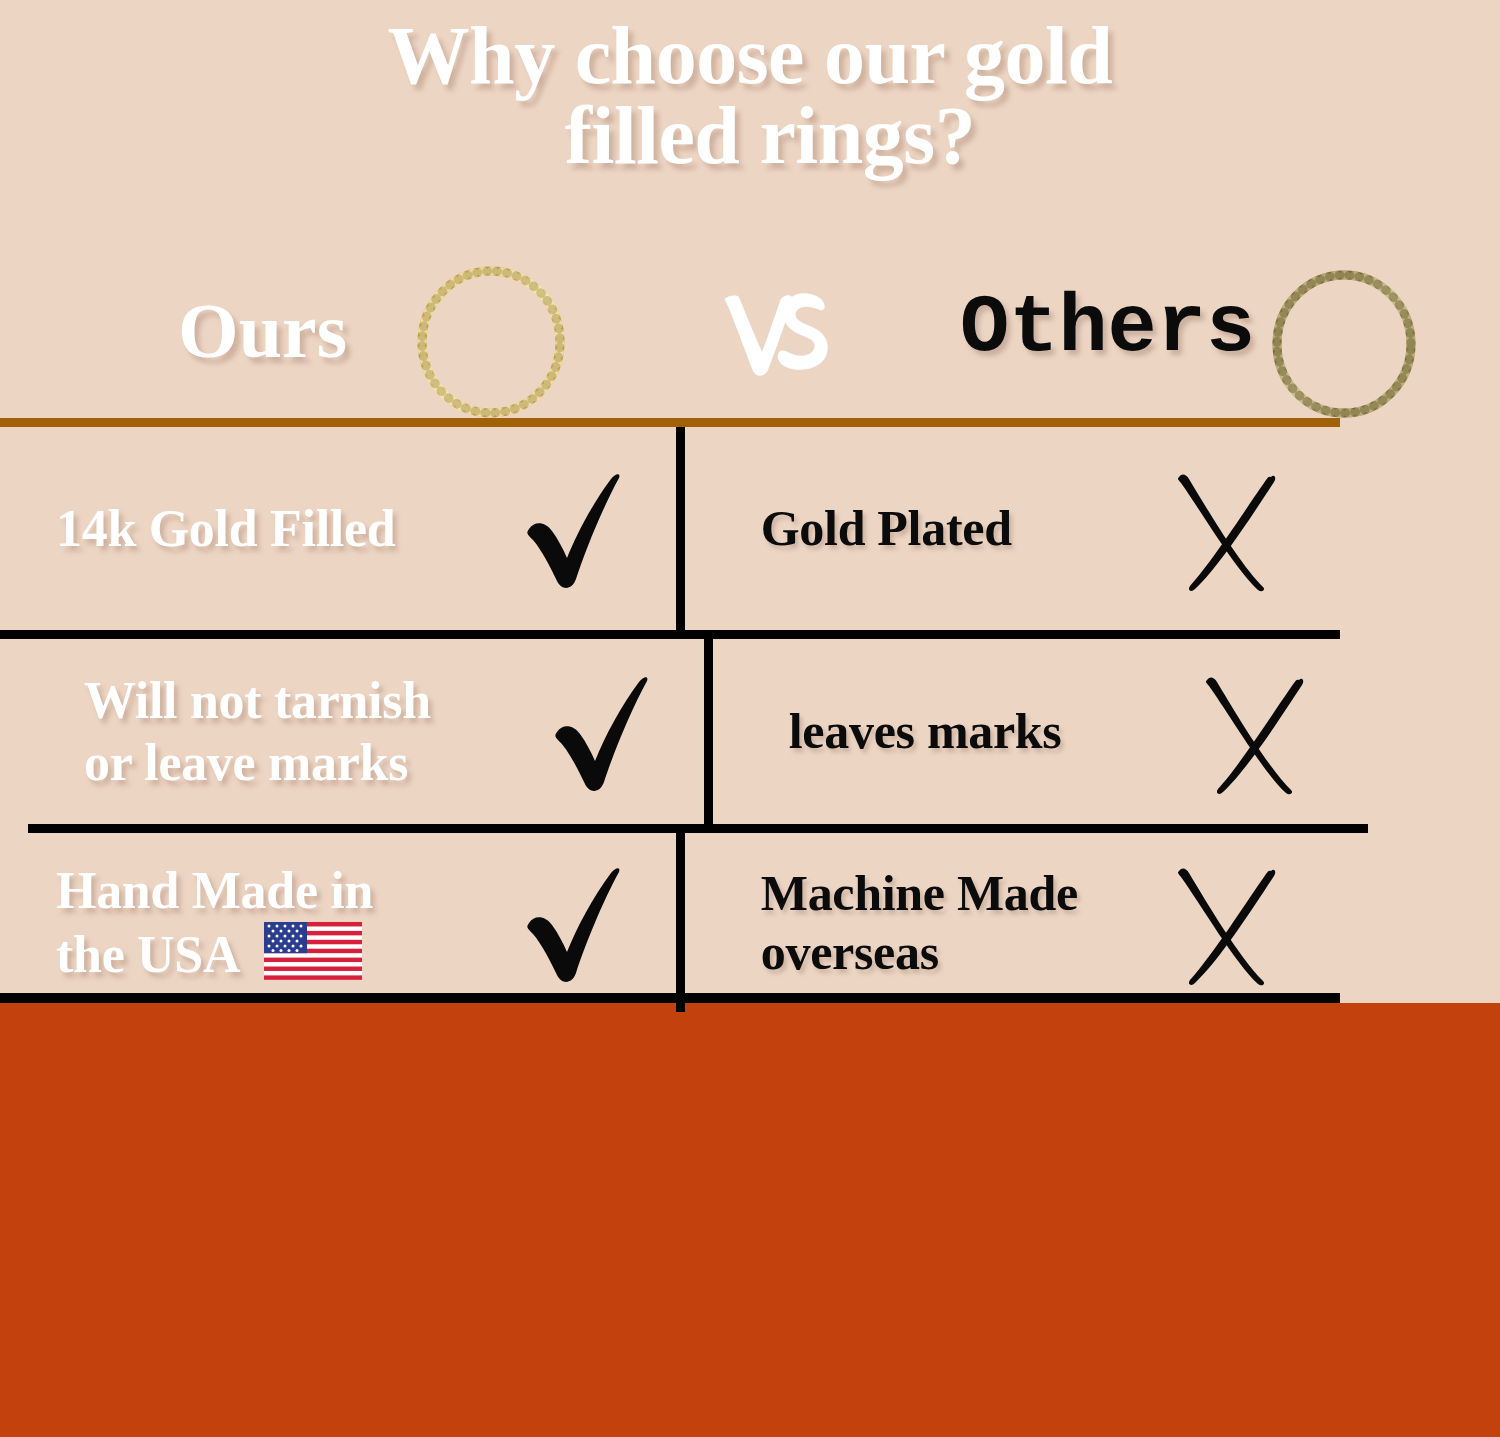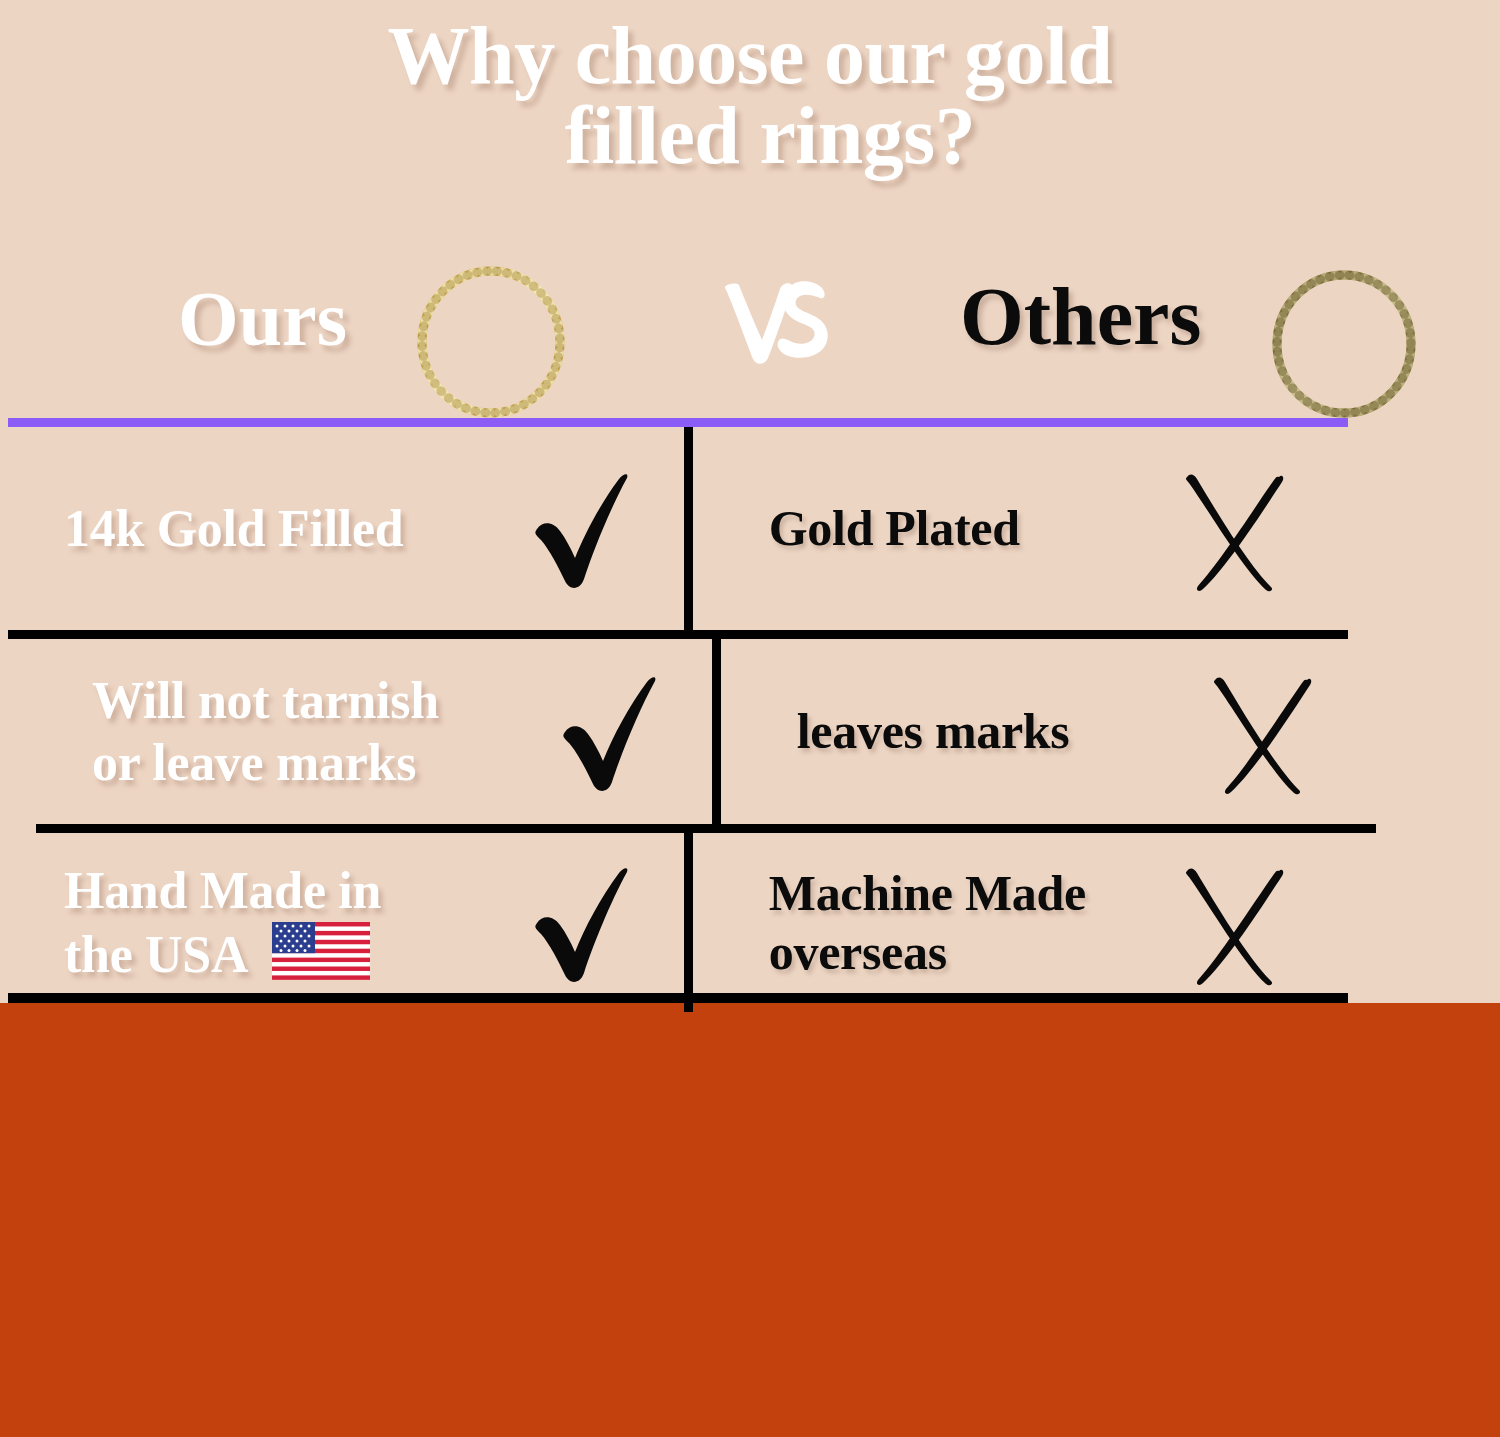--- a/index.html
+++ b/index.html
@@ -40,59 +40,59 @@
     line-height: 0.98;
     color: #ffffff;
     letter-spacing: -0.5px;
     text-shadow: 5px 6px 5px rgba(150,110,85,0.33);
   }
   .title .l2 { display: block; margin-left: 40px; }
 
   
   .vs-row {
     position: absolute;
-    left: 0; top: 238px;
+    left: 0; top: 250px;
     width: 1500px;
     height: 168px;
   }
   .ours-label {
     position: absolute;
     left: 178px; top: 36px;
     font-family: "Liberation Serif", serif;
     font-weight: bold;
     font-size: 78px;
     color: #ffffff;
     text-shadow: 5px 6px 5px rgba(150,110,85,0.33);
   }
   .others-label {
     position: absolute;
     left: 960px; top: 32px;
-    font-family: Liberation Serif, serif;
+    font-family: Liberation Mono, monospace;
     font-weight: bold;
     font-size: 82px;
     color: #0b0b0b;
     text-shadow: 4px 5px 5px rgba(120,85,65,0.30);
   }
   .vs-mark {
     position: absolute;
     left: 718px; top: 22px;
     width: 120px; height: 120px;
   }
 
   .ring { position: absolute; }
   .ring-ours { left: 412px; top: 262px; width: 158px; height: 160px; }
   .ring-others { left: 1268px; top: 266px; width: 152px; height: 156px; }
 
   
   .table {
     position: absolute;
-    left: 8px; top: 418px;
+    left: 0; top: 418px;
     width: 1340px;
     height: 585px;
-    border-top: 9px solid #8b5cf6;
+    border-top: 9px solid #a16207;
     border-bottom: 10px solid #000;
   }
   .trow {
     position: relative;
     display: flex;
     width: 100%;
     border-bottom: 9px solid #000;
   }
   .trow:last-child { border-bottom: none; }
   .trow.r1 { height: 212px; }

